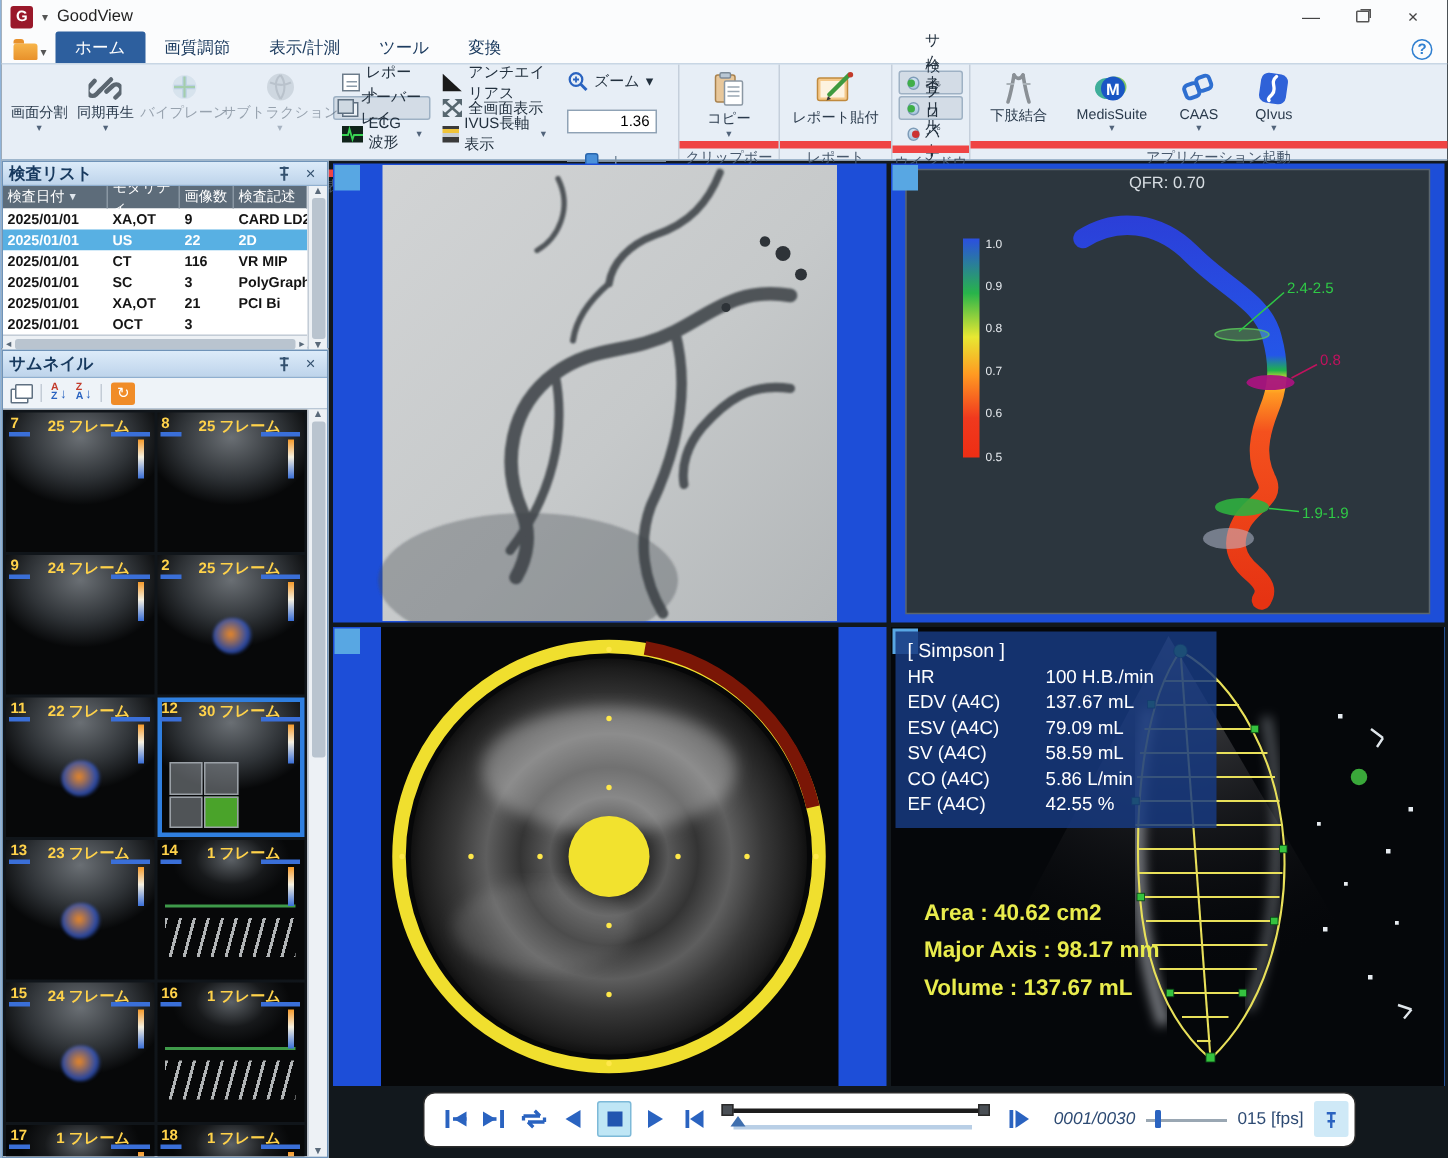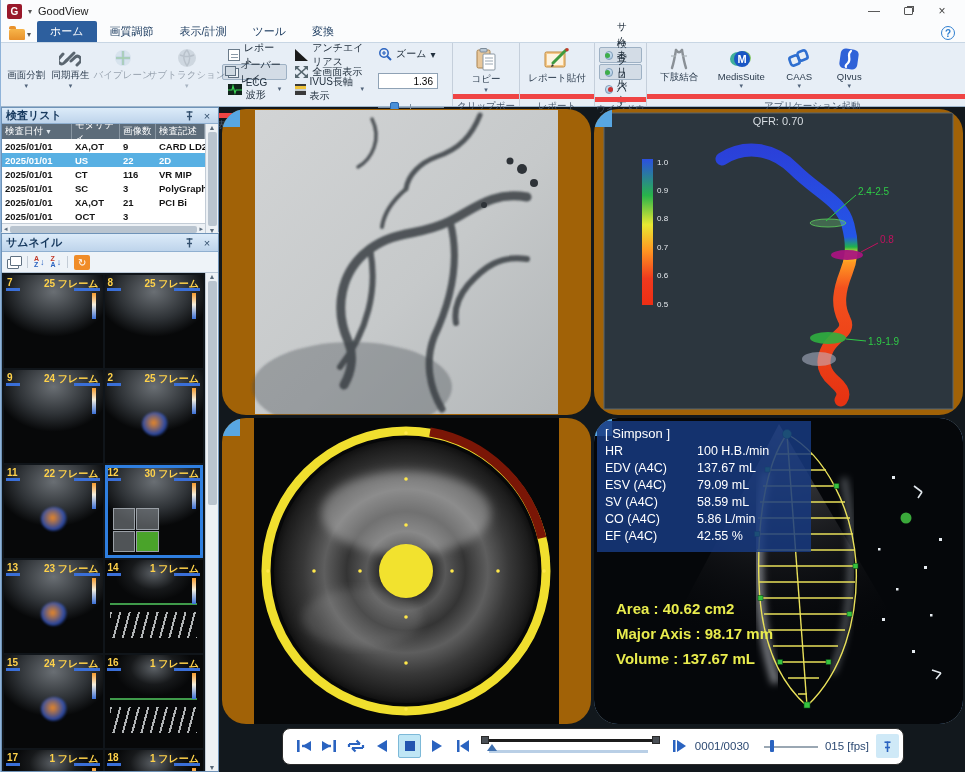--- a/index.html
+++ b/index.html
@@ -99,39 +99,39 @@
   .sortglyph { display:flex; align-items:center; font-weight:bold; }
   .sortglyph .letters { display:flex; flex-direction:column; font-size:7px; line-height:6px; }
   .sortglyph .dn { color:#2a63c0; font-size:9px; margin-left:1px; }
   .red { color:#c23a2a; } .blue { color:#2a63c0; }
   .refreshbtn { width:16px; height:15px; background:#f08c28; border-radius:2px; color:#fff; font-size:10px; display:flex; align-items:center; justify-content:center; }
   .tsep { width:1px; height:12px; background:#c3ccd6; }
   .tgridwrap { flex:1; display:flex; overflow:hidden; background:#d7dde3; }
   .tgrid { flex:1; display:grid; grid-template-columns:1fr 1fr; grid-auto-rows:93px; gap:2px; background:#10151a; padding:2px; overflow:hidden; }
   .thumb { position:relative; background:radial-gradient(ellipse 75% 62% at 50% 18%, #6a6f74 0%, #2e3236 48%, #070809 78%); overflow:hidden; }
   .thumb .num { position:absolute; top:2px; left:3px; color:#ffd24a; font-size:10px; font-weight:bold; z-index:2; }
-  .thumb .frames { position:absolute; top:2px; right:4px; color:#ffd24a; font-size:10px; font-weight:bold; z-index:2; }
+  .thumb .frames { position:absolute; top:2px; right:16px; color:#ffd24a; font-size:10px; font-weight:bold; z-index:2; }
   .thumb .bluebar-l { position:absolute; top:13px; left:2px; width:14px; height:3px; background:#3a6fd8; }
   .thumb .bluebar-r { position:absolute; top:13px; right:3px; width:26px; height:3px; background:#3a6fd8; }
   .thumb .cbar { position:absolute; top:18px; right:7px; width:4px; height:26px; background:linear-gradient(#f59a2a,#f5f0e0 45%,#3a6fd8); }
   .thumb.doppler:before { content:""; position:absolute; left:38%; top:45%; width:26px; height:24px; border-radius:50%;
       background:radial-gradient(circle at 45% 45%, rgba(242,140,40,.95), rgba(50,90,210,.75) 60%, transparent 78%); filter:blur(1px); }
   .thumb.spectral { background:radial-gradient(ellipse 40% 30% at 50% 14%, #5c6166 0%, #17191b 60%, #070809 100%); }
   .thumb.spectral:before { content:""; position:absolute; left:6%; top:46%; width:88%; height:2px; background:#3f9a4a; }
   .thumb.spectral:after { content:""; position:absolute; left:6%; top:56%; width:88%; height:26px;
       background:repeating-linear-gradient(105deg, rgba(235,238,240,.75) 0 2px, transparent 2px 9px); filter:blur(.4px); }
   .thumb.sel { outline:3px solid #2f7fe0; outline-offset:-3px; }
   .qgrid { position:absolute; left:8px; bottom:6px; width:46px; height:44px; display:grid; grid-template-columns:1fr 1fr; grid-template-rows:1fr 1fr; gap:1px; z-index:3; }
   .qgrid span { background:rgba(130,135,140,.6); border:1px solid #9aa0a6; }
   .qgrid span.gsel { background:#4aa32a; }
 
   
   .viewer { flex:1; position:relative; padding:2px 2px 0 3px; }
   .quads { display:grid; grid-template-columns:369px 369px; grid-template-rows:306px 306px; gap:3px; }
-  .quad { position:relative; background:#a16207; overflow:hidden;border-radius:24px; }
+  .quad { position:relative; background:#1d4ed8; overflow:hidden; }
   .qmark { position:absolute; top:1px; left:1px; width:17px; height:17px; background:#58a7e3; z-index:5; }
   .quad.active { outline:2px solid #3f86d8; outline-offset:-2px;padding-left:20px; }
   .quad svg { display:block; }
 
   .simpson { position:absolute; left:3px; top:3px; width:214px; background:rgba(23,58,128,.85); color:#fff; padding:5px 8px 7px 8px; z-index:6; }
   .simpson .st { font-size:13px; margin-bottom:2px; }
   .srow { display:flex; font-size:12.5px; line-height:17px; }
   .srow .sl { width:92px; } .srow .sv { flex:1; }
   .meas { position:absolute; left:22px; top:178px; color:#e9ec4d; font-size:15px; font-weight:bold; line-height:25px; z-index:6; }
 
@@ -139,21 +139,21 @@
   .playzone { height:44px; display:flex; align-items:center; justify-content:center; }
   .playbar { width:622px; height:37px; background:#fff; border:1px solid #2b2b2b; border-radius:8px;
              display:flex; align-items:center; padding:0 4px 0 12px; gap:7px; }
   .pbtn { width:20px; height:22px; display:flex; align-items:center; justify-content:center; }
   .pbtn.stopactive { width:24px; height:24px; background:#bfe6f5; border:1px solid #7db9d8; border-radius:2px; }
   .mainslider { width:196px; height:22px; position:relative; }
   .mainslider .dark { position:absolute; top:4px; left:4px; right:4px; height:3px; background:#1c1c1c; }
   .mainslider .hsq { position:absolute; top:1px; width:8px; height:8px; background:#4a4f55; border:1px solid #2a2a2a; }
   .mainslider .light { position:absolute; top:15px; left:10px; right:14px; height:3px; background:#b9cfe6; }
   .mainslider .tri { position:absolute; top:9px; left:8px; width:0; height:0; border-left:5px solid transparent; border-right:5px solid transparent; border-bottom:7px solid #3f6fae; }
-  .counter { font-size:11.5px; color:#2d4a73; min-width:62px; text-align:left; }
+  .counter { font-size:11.5px; color:#2d4a73; min-width:62px; text-align:right;font-style:italic; }
   .fpsslider { width:58px; height:14px; position:relative; }
   .fpsslider .track { position:absolute; top:7px; left:0; right:0; height:2px; background:#9aa7b3; }
   .fpsslider .handle { position:absolute; top:1px; left:6px; width:4px; height:12px; background:#2a63c0; border-radius:1px; }
   .fpslabel { font-size:11.5px; color:#2d4a73; white-space:nowrap; }
   .pinbtn { margin-left:auto; width:24px; height:24px; background:#cfe9f7; border-radius:2px; display:flex; align-items:center; justify-content:center; }
 </style>
 </head>
 <body>
 
 <div class="app">

